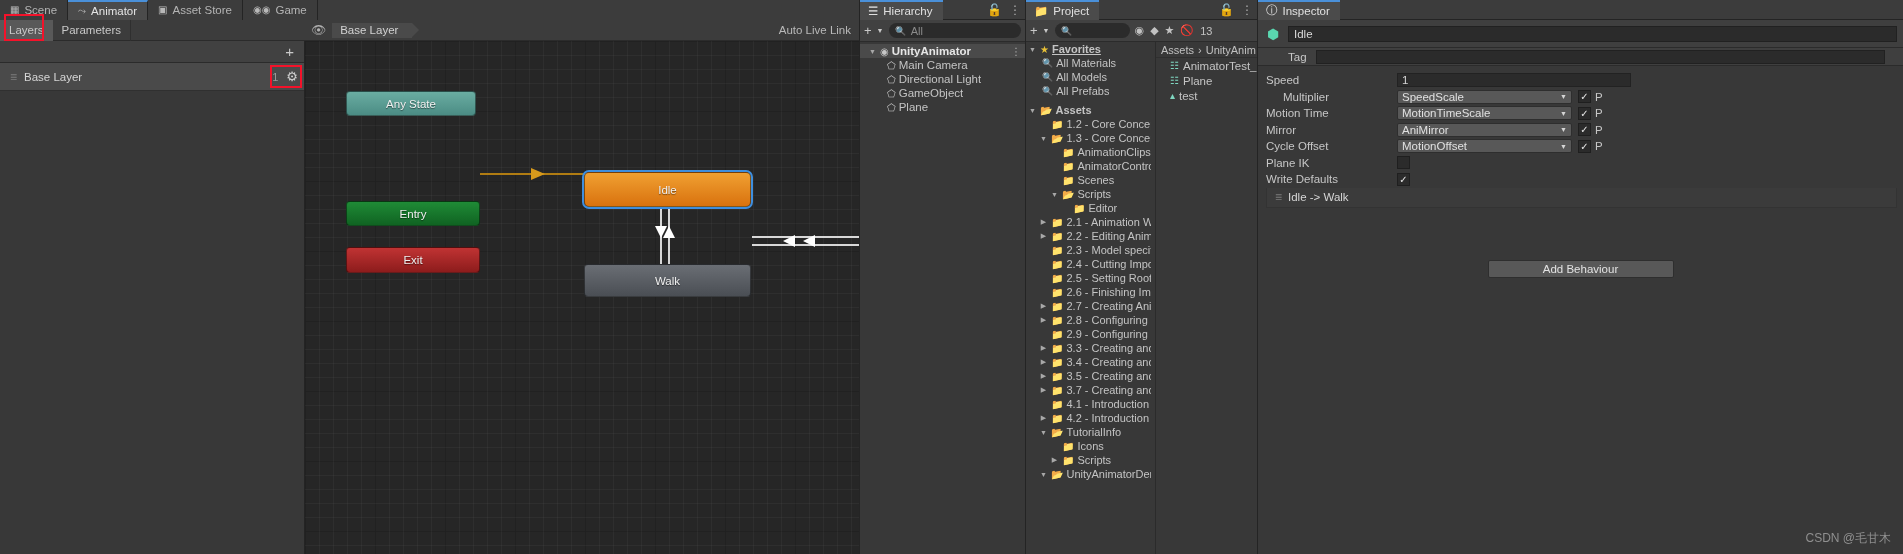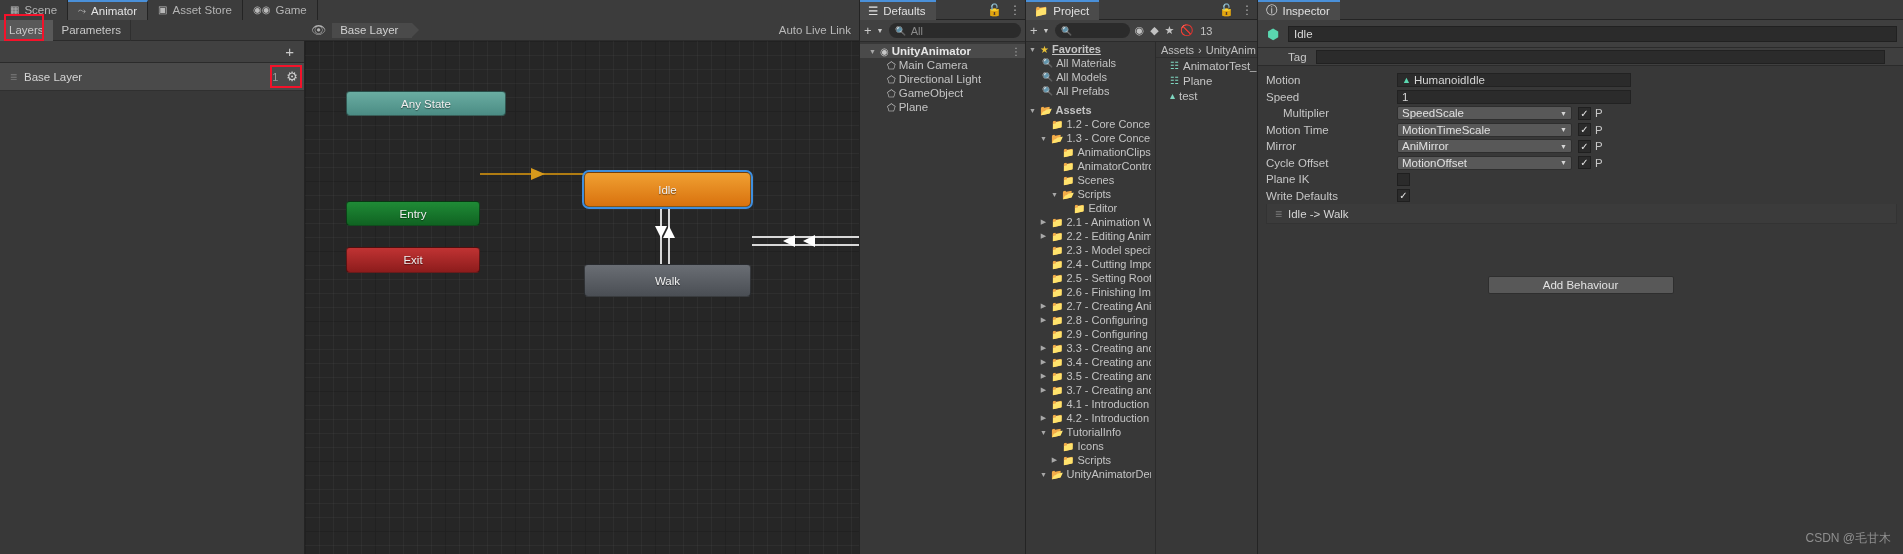--- a/index.html
+++ b/index.html
@@ -226,21 +226,21 @@
           <line x1="364" y1="166" x2="364" y2="223" stroke="#d8d8d8" stroke-width="2"></line>
           <polygon points="350,185 362,185 356,197" fill="#ffffff"></polygon>
           <polygon points="358,197 370,197 364,185" fill="#ffffff"></polygon>
 
           <line x1="447" y1="196" x2="560" y2="196" stroke="#d8d8d8" stroke-width="2"></line>
           <line x1="447" y1="204" x2="560" y2="204" stroke="#d8d8d8" stroke-width="2"></line>
           <polygon points="510,194 498,200 510,206" fill="#ffffff"></polygon>
           <polygon points="490,194 478,200 490,206" fill="#ffffff"></polygon>
         </svg>
 
-        <div class="node node-any" style="left:41px; top:50px; width:160px; height:25px;justify-content:center;">
+        <div class="node node-any" style="left:41px; top:50px; width:130px; height:25px;justify-content:center;">
           <span>Any State</span>
         </div>
         <div class="node node-entry" style="left:41px; top:160px; width:134px; height:25px;">
           <span>Entry</span>
         </div>
         <div class="node node-exit" style="left:41px; top:206px; width:134px; height:26px;">
           <span>Exit</span>
         </div>
         <div class="node node-idle" style="left:279px; top:131px; width:167px; height:35px;">
           <span>Idle</span>
@@ -249,21 +249,21 @@
           <span>Walk</span>
         </div>
       </div>
     </div>
   </div>
 
   <div class="panel" id="hierarchy-panel">
     <div class="panel-head">
       <div class="panel-tab">
         <span class="ico">☰</span>
-        <span>Defaults</span>
+        <span>Hierarchy</span>
       </div>
       <div class="head-right">
         <span class="glyph">🔓</span>
         <span class="glyph">⋮</span>
       </div>
     </div>
     <div class="toolrow">
       <span style="color:#c9c9c9;font-size:13px;">+</span>
       <span style="color:#c9c9c9;font-size:7px;">▼</span>
       <div class="searchbox">
@@ -521,27 +521,20 @@
     </div>
     <div class="tag-row">
       <span class="tag-label">Tag</span>
       <div class="tag-field">
         <span></span>
       </div>
     </div>
 
     <div style="height:6px;"></div>
 
-    <div class="prop">
-      <span class="prop-label">Motion</span>
-      <div class="field obj">
-        <span class="motion-tri">▲</span>
-        <span>HumanoidIdle</span>
-      </div>
-    </div>
 
     <div class="prop">
       <span class="prop-label">Speed</span>
       <div class="field num">
         <span>1</span>
       </div>
     </div>
 
     <div class="prop">
       <span class="prop-label indent">Multiplier</span>

